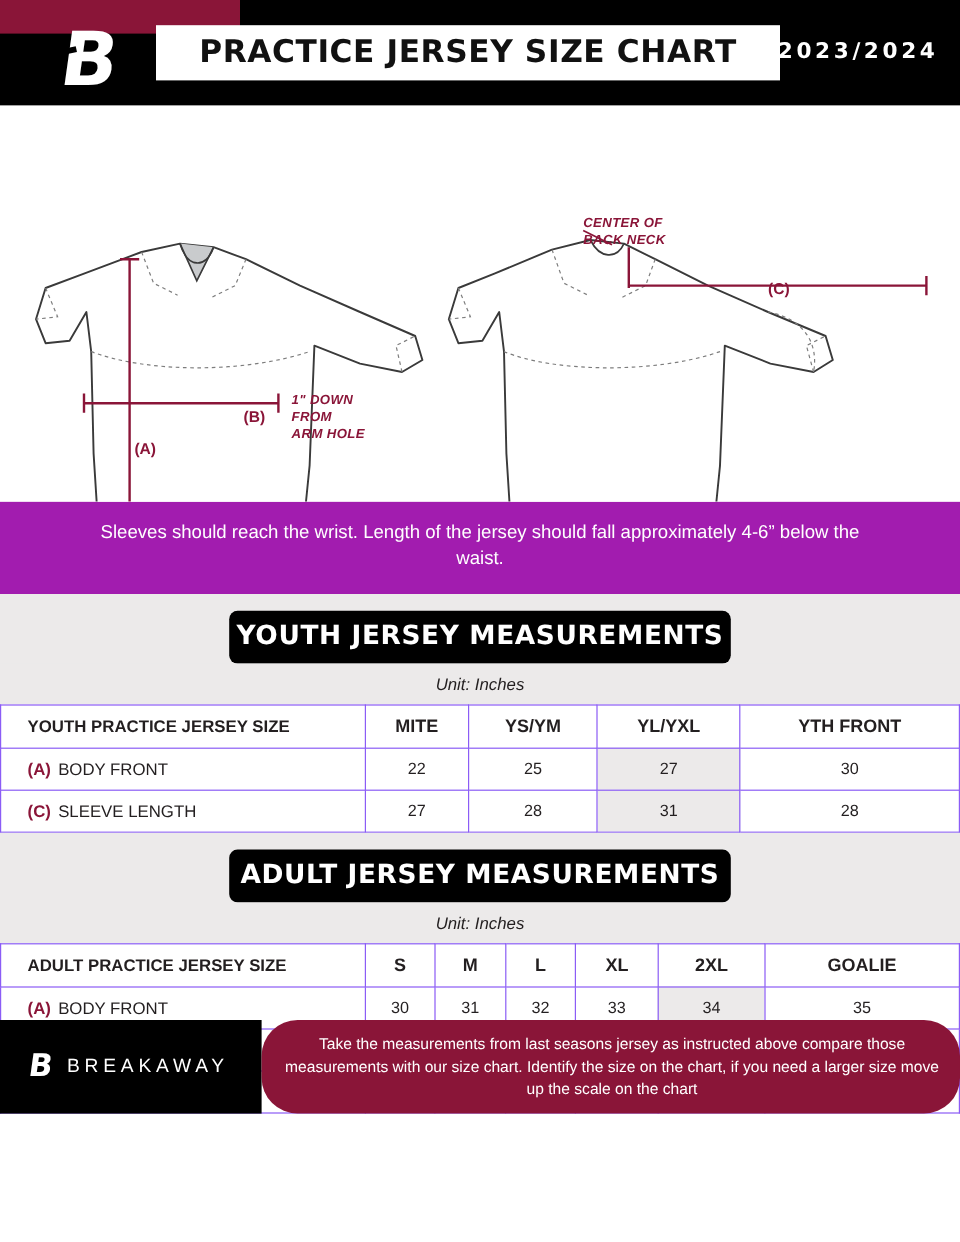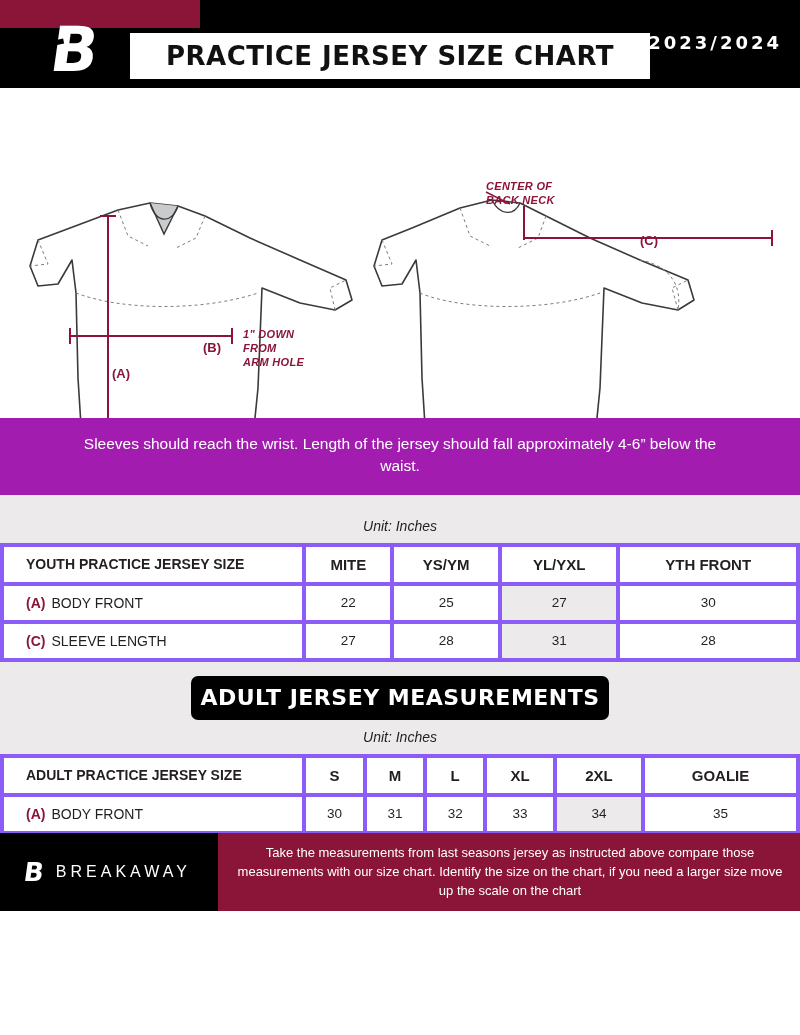--- a/index.html
+++ b/index.html
@@ -47,21 +47,21 @@
   }
   .logo-slash {
     position: absolute;
     left: 2px; top: 30px;
     width: 34px; height: 5px;
     background: #000;
     transform: rotate(-12deg);
   }
   .title-plate {
     position: absolute;
-    left: 130px; top: 33px;
+    left: 130px; top: 21px;
     width: 520px; height: 46px;
     background: #ffffff;
     display: flex; align-items: center; justify-content: center;
   }
   .title-plate span {
     font-family: "DejaVu Sans", sans-serif;
     font-weight: 700;
     font-size: 26px;
     letter-spacing: 0.5px;
     color: #111;
@@ -136,21 +136,21 @@
   }
 
   
   table {
     width: 100%;
     border-collapse: collapse;
     background: #ffffff;
     font-size: 13.5px;
   }
   th, td {
-    border: 4px solid #8b5cf6;
+    border: 1px solid #8b5cf6;
     text-align: center;
     padding: 9px 4px;
     font-weight: 400;
   }
   thead th {
     font-weight: 700;
     font-size: 15px;
   }
   .rowhead {
     text-align: left;
@@ -191,20 +191,21 @@
     font-weight: 400;
   }
   .footer-right {
     flex: 1;
     background: #8a1538;
     color: #ffffff;
     font-size: 13px;
     line-height: 1.45;
     padding: 11px 14px 0 16px;
     text-align: center;
+    border-radius: 30px;
   }
 
   
   .watermark {
     position: absolute;
     right: -30px; top: 520px;
     font-family: "DejaVu Sans", sans-serif;
     font-size: 400px;
     font-weight: 700;
     color: rgba(0,0,0,0.035);
@@ -276,20 +277,23 @@
     <div class="dlabel" style="left:486px; top:92px; width:120px;">CENTER OF<br>BACK NECK</div>
     <div class="dlabel" style="left:243px; top:240px; width:100px;">1" DOWN<br>FROM<br>ARM HOLE</div>
     <div class="tag" style="left:112px; top:278px;">(A)</div>
     <div class="tag" style="left:203px; top:252px;">(B)</div>
     <div class="tag" style="left:640px; top:145px;">(C)</div>
   </div>
 
   <div class="notebar">Sleeves should reach the wrist. Length of the jersey should fall approximately 4-6” below the waist.</div>
 
   <div class="section-wrap">
+    <div class="pill">
+      <span>YOUTH JERSEY MEASUREMENTS</span>
+    </div>
     <div class="unit">Unit: Inches</div>
   </div>
 
   <table>
     <thead>
       <tr>
         <th class="firstcol" style="width:38%">YOUTH PRACTICE JERSEY SIZE</th>
         <th>MITE</th>
         <th>YS/YM</th>
         <th>YL/YXL</th>

